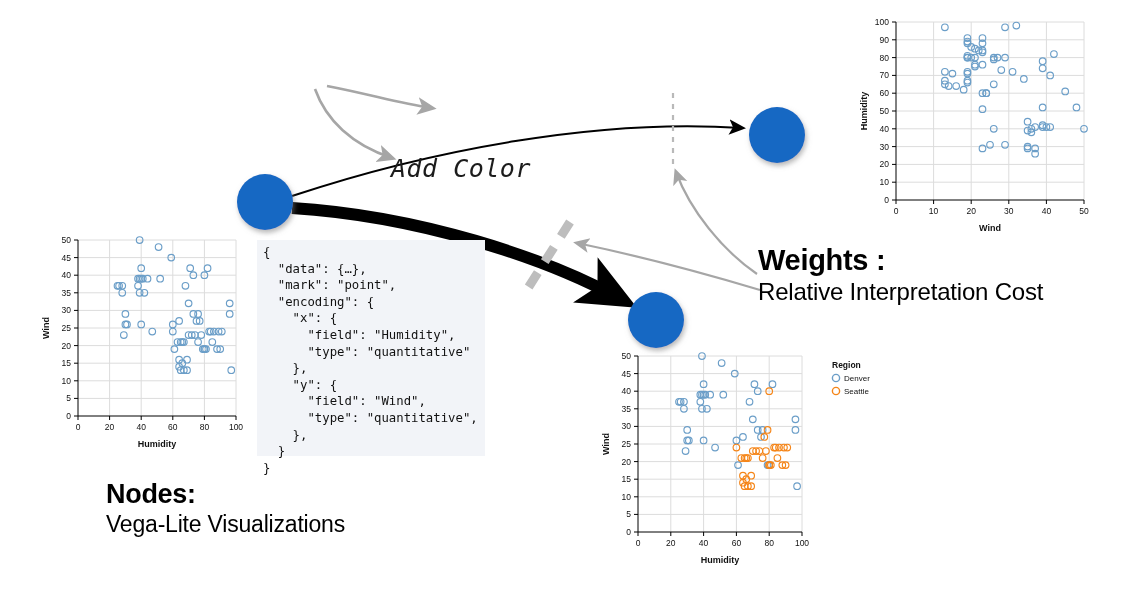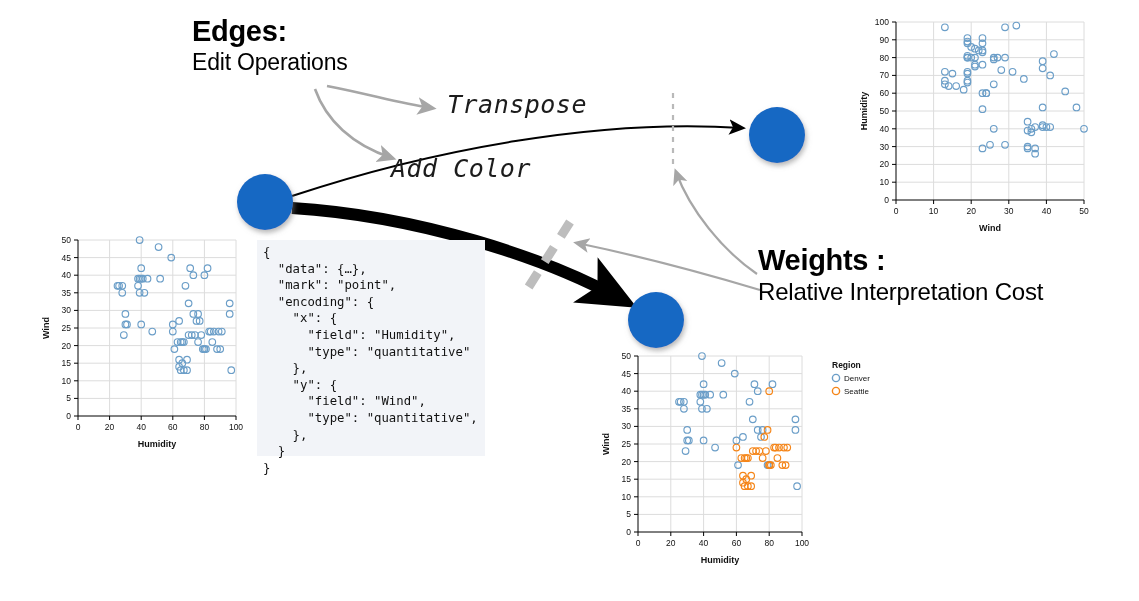--- a/index.html
+++ b/index.html
@@ -88,34 +88,31 @@
 
     <path d="M 757,274 C 722,250 690,210 676,172" fill="none" stroke="#a6a6a6" stroke-width="2.2" marker-end="url(#mk-gray)"></path>
 
     <path d="M 760,290 C 700,272 630,254 577,243" fill="none" stroke="#a6a6a6" stroke-width="2.2" marker-end="url(#mk-gray)"></path>
 
     <circle cx="265" cy="202" r="28" fill="#1668c3" filter="url(#node-shadow)"></circle>
     <circle cx="777" cy="135" r="28" fill="#1668c3" filter="url(#node-shadow)"></circle>
     <circle cx="656" cy="320" r="28" fill="#1668c3" filter="url(#node-shadow)"></circle>
   </svg>
 
-  <div class="edge-label" id="label-transpose">Transpose</div>
   <div class="edge-label" id="label-addcolor">Add Color</div>
 
-  <div class="anno-block" id="edges-block">
-    <div class="anno-head">Edges:</div>
-    <div class="anno-sub">Edit Operations</div>
-  </div>
 
   <div class="anno-block" id="weights-block">
     <div class="anno-head">Weights :</div>
     <div class="anno-sub">Relative Interpretation Cost</div>
   </div>
 
   <div class="anno-block" id="nodes-block">
+    <div class="anno-head">Nodes:</div>
+    <div class="anno-sub">Vega-Lite Visualizations</div>
   </div>
 
   <div id="spec-panel"></div>
   <div id="spec-code">{
   "data": {…},
   "mark": "point",
   "encoding": {
     "x": {
       "field": "Humidity",
       "type": "quantitative"

